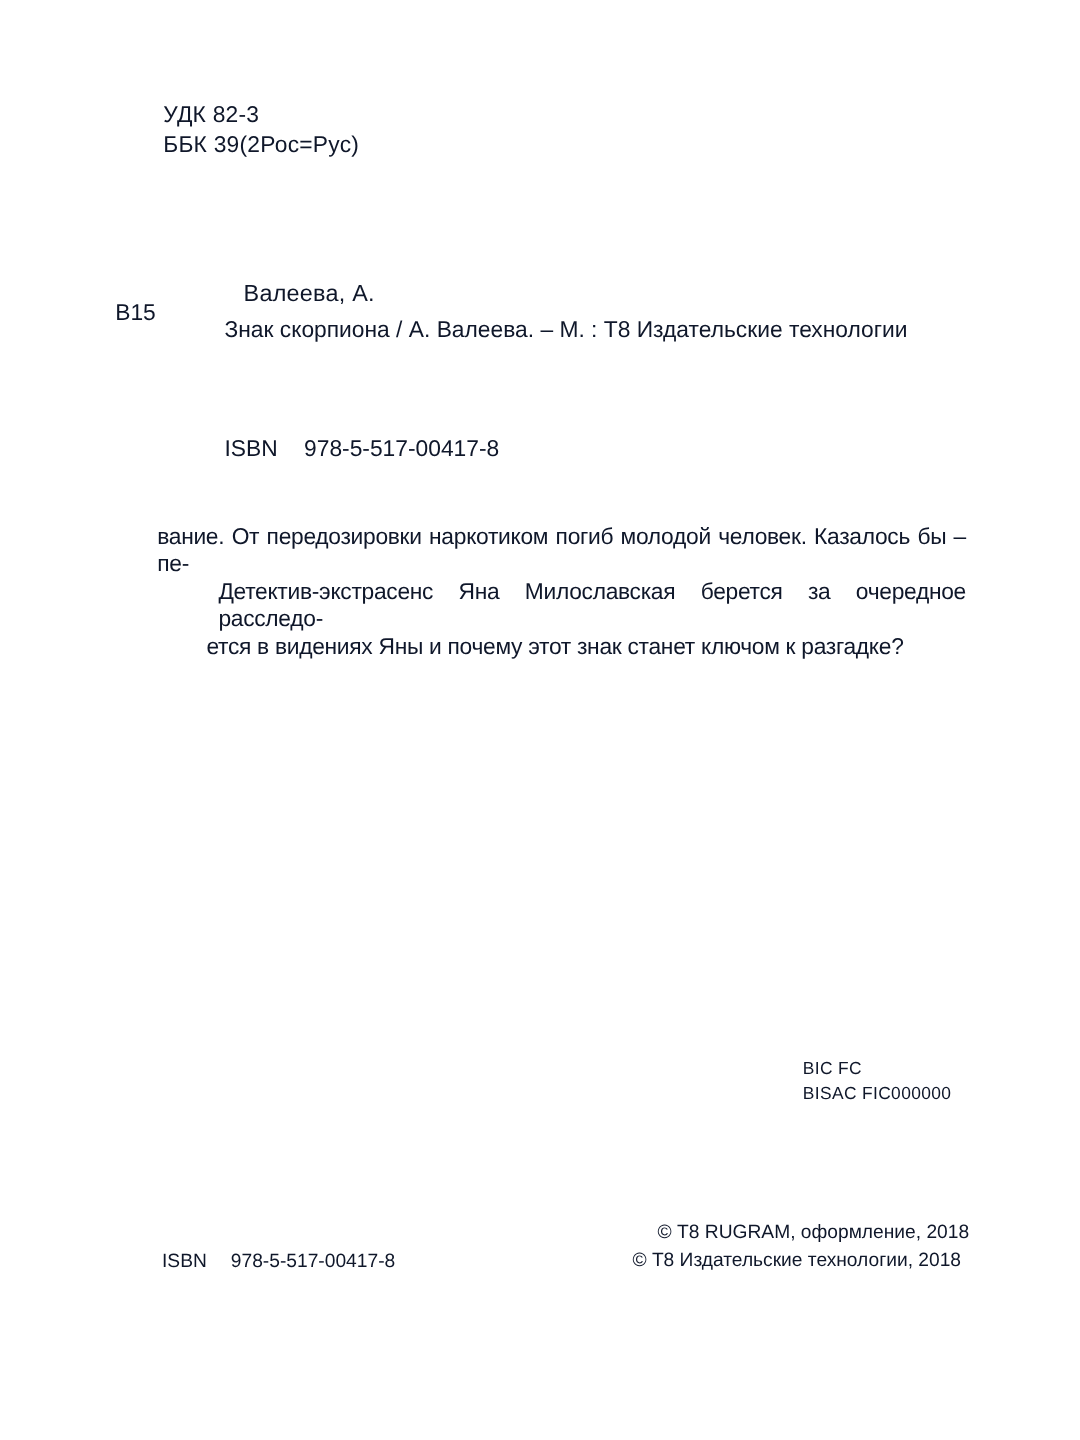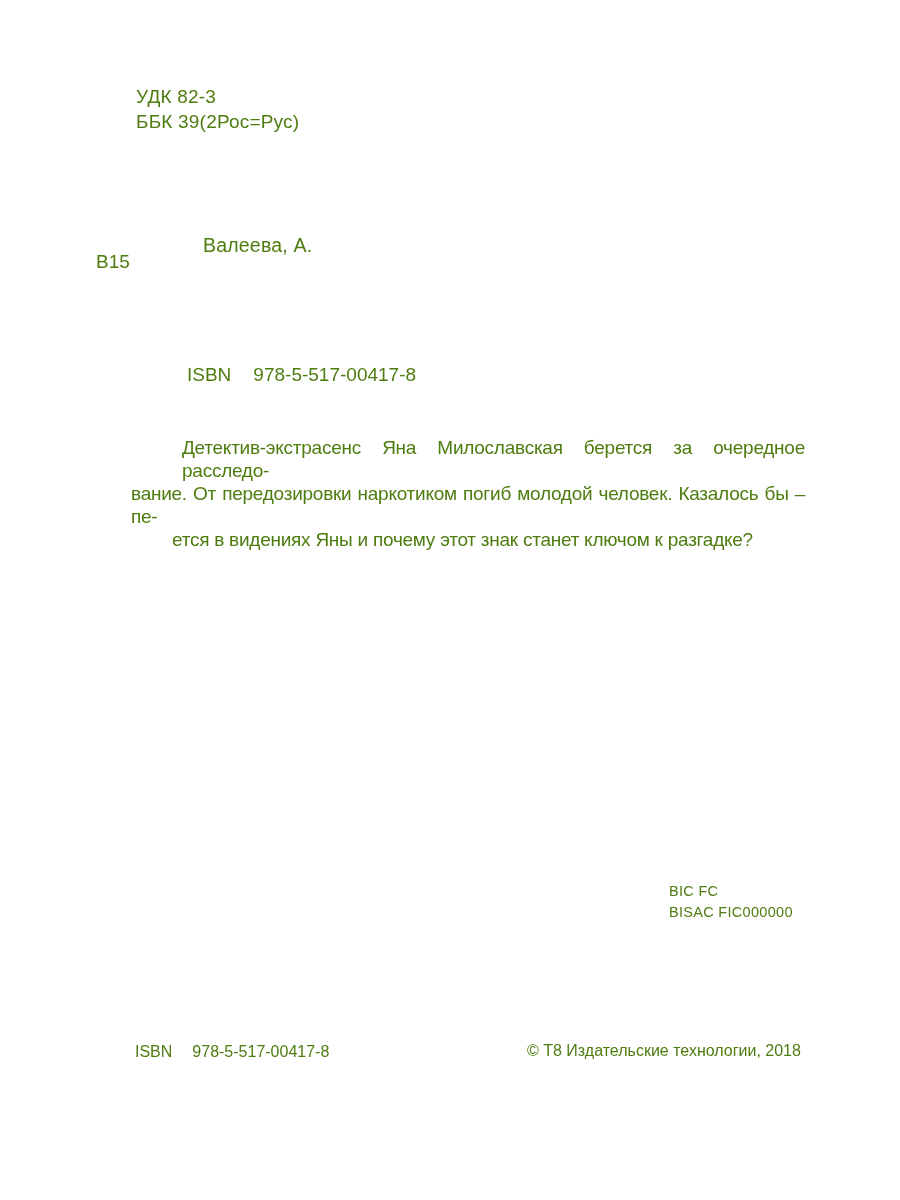--- a/index.html
+++ b/index.html
@@ -6,21 +6,21 @@
     margin: 0;
     padding: 0;
     background: #ffffff;
   }
   .page {
     position: relative;
     width: 900px;
     height: 1200px;
     background: #ffffff;
     font-family: "Liberation Sans", sans-serif;
-    color: #4d7c0f;
+    color: #0f172a;
     overflow: hidden;
   }
   .abs { position: absolute; }
 
   
   .class-block {
     left: 136px;
     top: 84px;
     font-size: 19px;
     line-height: 25px;
@@ -115,35 +115,37 @@
 <div class="page">
 
   <div class="abs class-block">
     <div>УДК 82-3</div>
     <div>ББК 39(2Рос=Рус)</div>
   </div>
 
   <div class="abs author-line">Валеева, А.</div>
 
   <div class="abs bib-code">В15</div>
+  <div class="abs bib-line1">Знак скорпиона / А. Валеева. – М. : Т8 Издательские технологии</div>
 
   <div class="abs isbn-top">
     <span>ISBN</span><span class="isbn-gap"></span><span>978-5-517-00417-8</span>
   </div>
 
   <div class="abs annotation">
+    <div class="jline">вание. От передозировки наркотиком погиб молодой человек. Казалось бы – пе-</div>
     <div class="jline indent">Детектив-экстрасенс Яна Милославская берется за очередное расследо-</div>
-    <div class="jline">вание. От передозировки наркотиком погиб молодой человек. Казалось бы – пе-</div>
     <div class="lastline">ется в видениях Яны и почему этот знак станет ключом к разгадке?</div>
   </div>
 
   <div class="abs bic-block">
     <div>BIC FC</div>
     <div>BISAC FIC000000</div>
   </div>
 
+  <div class="abs copyright-1">© Т8 RUGRAM, оформление, 2018</div>
   <div class="abs copyright-2">© Т8 Издательские технологии, 2018</div>
 
   <div class="abs isbn-bottom">
     <span>ISBN</span><span class="isbn-gap"></span><span>978-5-517-00417-8</span>
   </div>
 
 </div>
 
 </body></html>

